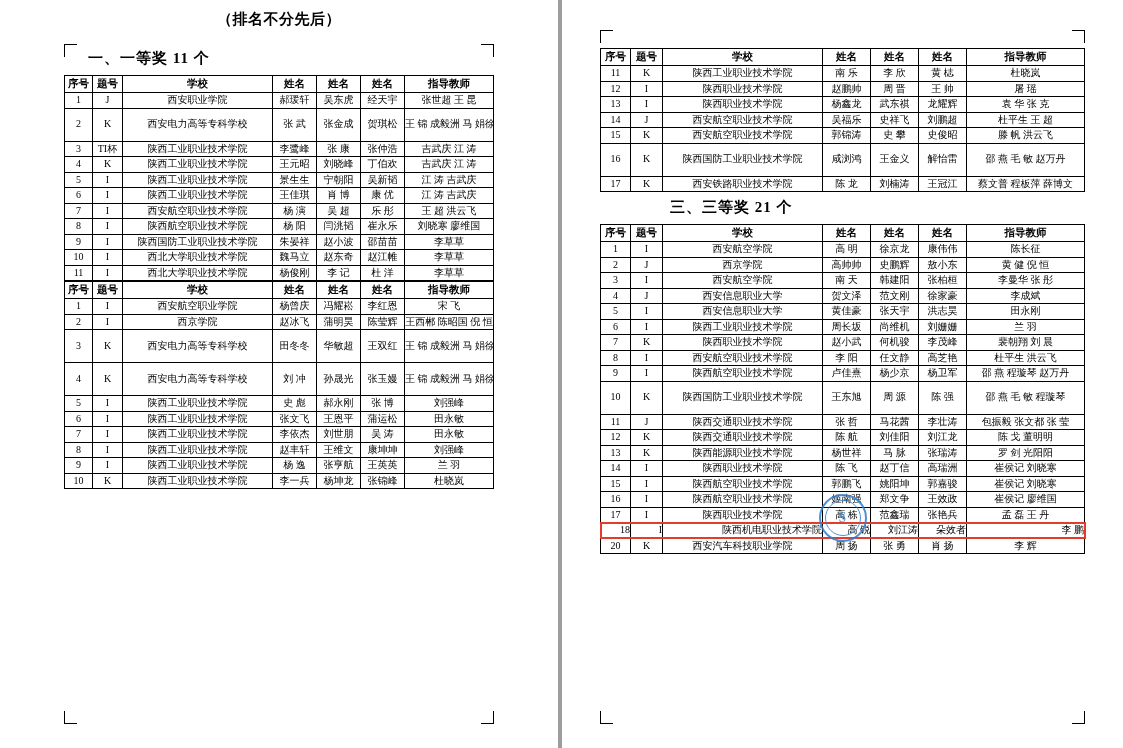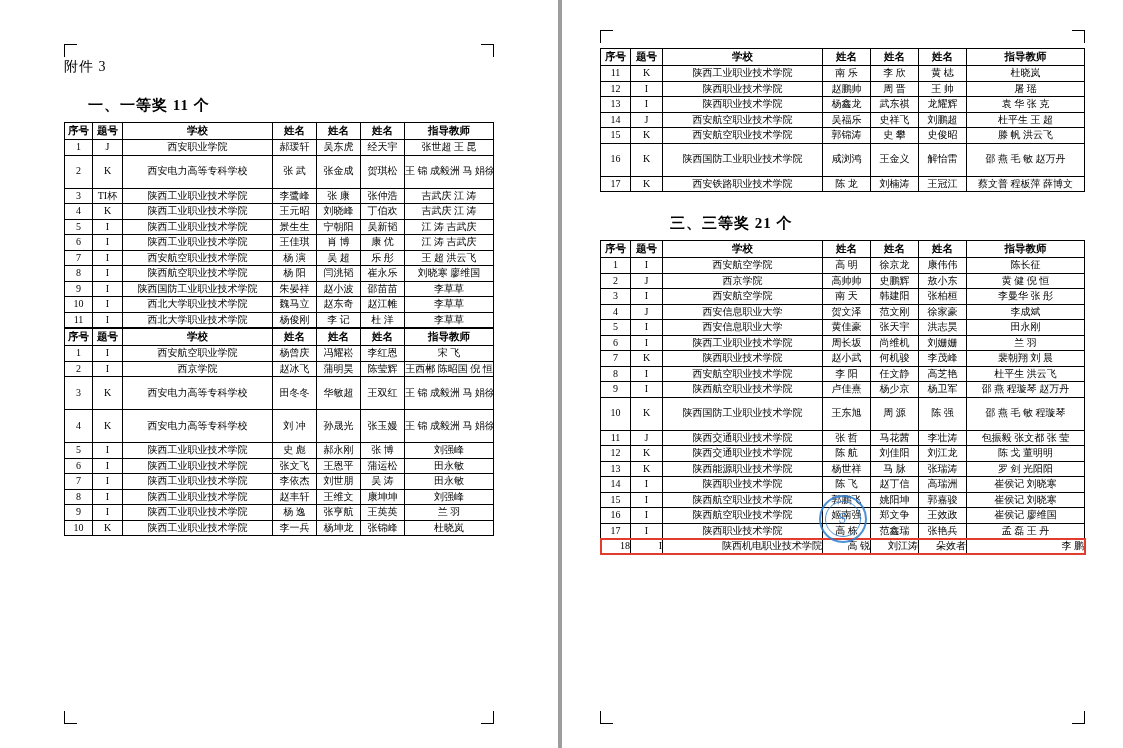--- a/index.html
+++ b/index.html
@@ -23,21 +23,21 @@
   .m-br{width:12px;height:12px;border-right-width:1px;border-bottom-width:1px;}
 
   .content-left{padding:0 64px;position:relative;}
   .attach{font-size:14px;margin-top:58px;letter-spacing:1px;}
   h1.title{
     text-align:center;font-size:22px;font-weight:bold;margin:22px 0 0 0;
     line-height:1.55;letter-spacing:1px;
   }
   .subtitle{text-align:center;font-size:15px;font-weight:bold;margin-top:10px;letter-spacing:0.5px;}
   .section-head{font-size:15px;font-weight:bold;margin:20px 0 7px 24px;letter-spacing:1px;}
-  .section-head-r{font-size:15px;font-weight:bold;margin:22px 0 7px 70px;letter-spacing:1px;}
+  .section-head-r{font-size:15px;font-weight:bold;margin:6px 0 7px 70px;letter-spacing:1px;}
 
   table.tbl{
     border-collapse:collapse;
     width:100%;
     font-size:10px;
     table-layout:fixed;
     padding-left:44px;
   }
   table.tbl td,table.tbl th{
     border:1px solid #000;
@@ -73,21 +73,21 @@
 
 <div class="pages">
 
   <div class="page page-left">
     <div class="mark m-tl" style="left:64px;top:44px;"></div>
     <div class="mark m-tr" style="right:64px;top:44px;"></div>
     <div class="mark m-bl" style="left:64px;bottom:24px;"></div>
     <div class="mark m-br" style="right:64px;bottom:24px;"></div>
 
     <div class="content-left">
-      <div class="attach">附件 3</div>
+      <div class="subtitle">（排名不分先后）</div>
 
       <div class="section-head">一、一等奖 11 个</div>
       <table class="tbl" id="tbl-s1">
         <colgroup>
             <col style="width:28px">
             <col style="width:30px">
             <col style="width:150px">
             <col style="width:44px">
             <col style="width:44px">
             <col style="width:44px">
@@ -600,20 +600,29 @@
             </tr>
             <tr class="hl" style="outline-color: rgb(226, 60, 46);">
               <td>18</td>
               <td>I</td>
               <td>陕西机电职业技术学院</td>
               <td>高  锐</td>
               <td>刘江涛</td>
               <td>朵效者</td>
               <td>李  鹏</td>
             </tr>
+            <tr>
+              <td>20</td>
+              <td>K</td>
+              <td>西安汽车科技职业学院</td>
+              <td>周  扬</td>
+              <td>张  勇</td>
+              <td>肖  扬</td>
+              <td>李  辉</td>
+            </tr>
           </tbody>
       </table>
 
       <div class="seal">
         <div class="inner">S</div>
       </div>
     </div>
   </div>
 </div>
 

